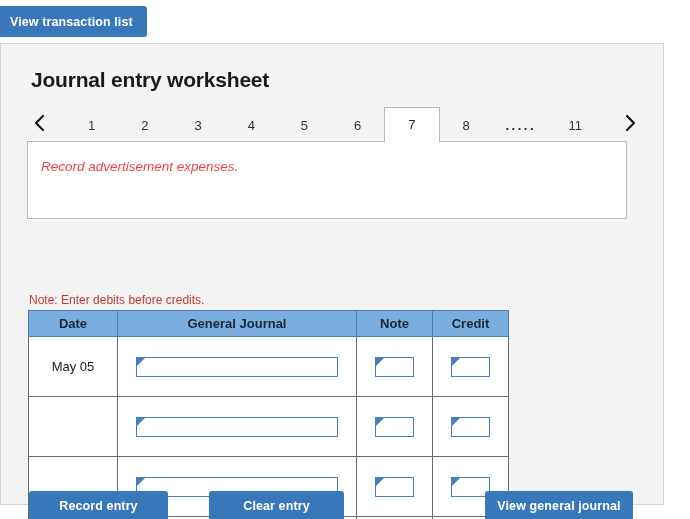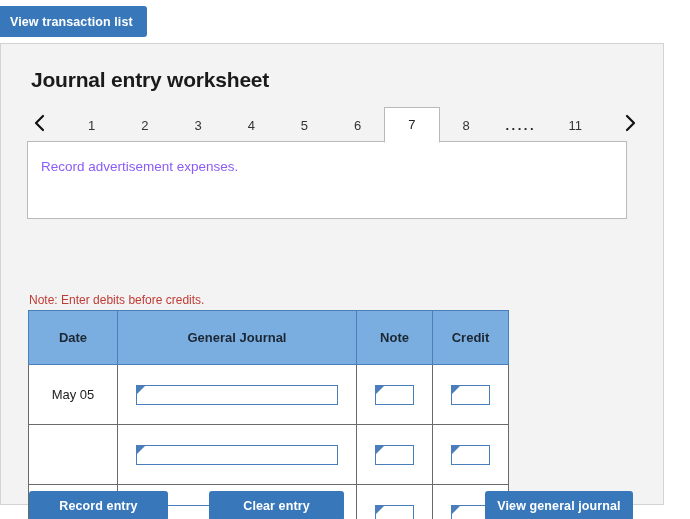--- a/index.html
+++ b/index.html
@@ -138,21 +138,22 @@
     background: #ffffff;
     border: 1px solid #b9b9b9;
     box-sizing: border-box;
     z-index: 1;
   }
   .desc-text {
     position: absolute;
     left: 13px;
     top: 17px;
     font-size: 13.5px;
-    color: #8b5cf6;
+    color: #ef4444;
+    font-style: italic;
   }
 
   .note {
     position: absolute;
     left: 28px;
     top: 237px;
     font-size: 12px;
     color: #bf3b35;
     margin-top: 12px;
   }
@@ -166,21 +167,21 @@
     border-collapse: collapse;
     table-layout: fixed;
   }
   .jtable th {
     background: #7baee0;
     border: 1px solid #4a7ebb;
     color: #1b2733;
     font-size: 13px;
     font-weight: bold;
     height: 21px;
-    padding: 16px;
+    padding: 2px;
     text-align: center;
   }
   .jtable td {
     border: 1px solid #6a6a6a;
     padding: 18px;
     height: 23px;
     background: #ffffff;
     vertical-align: middle;
   }
   .col-date { width: 89px; }

